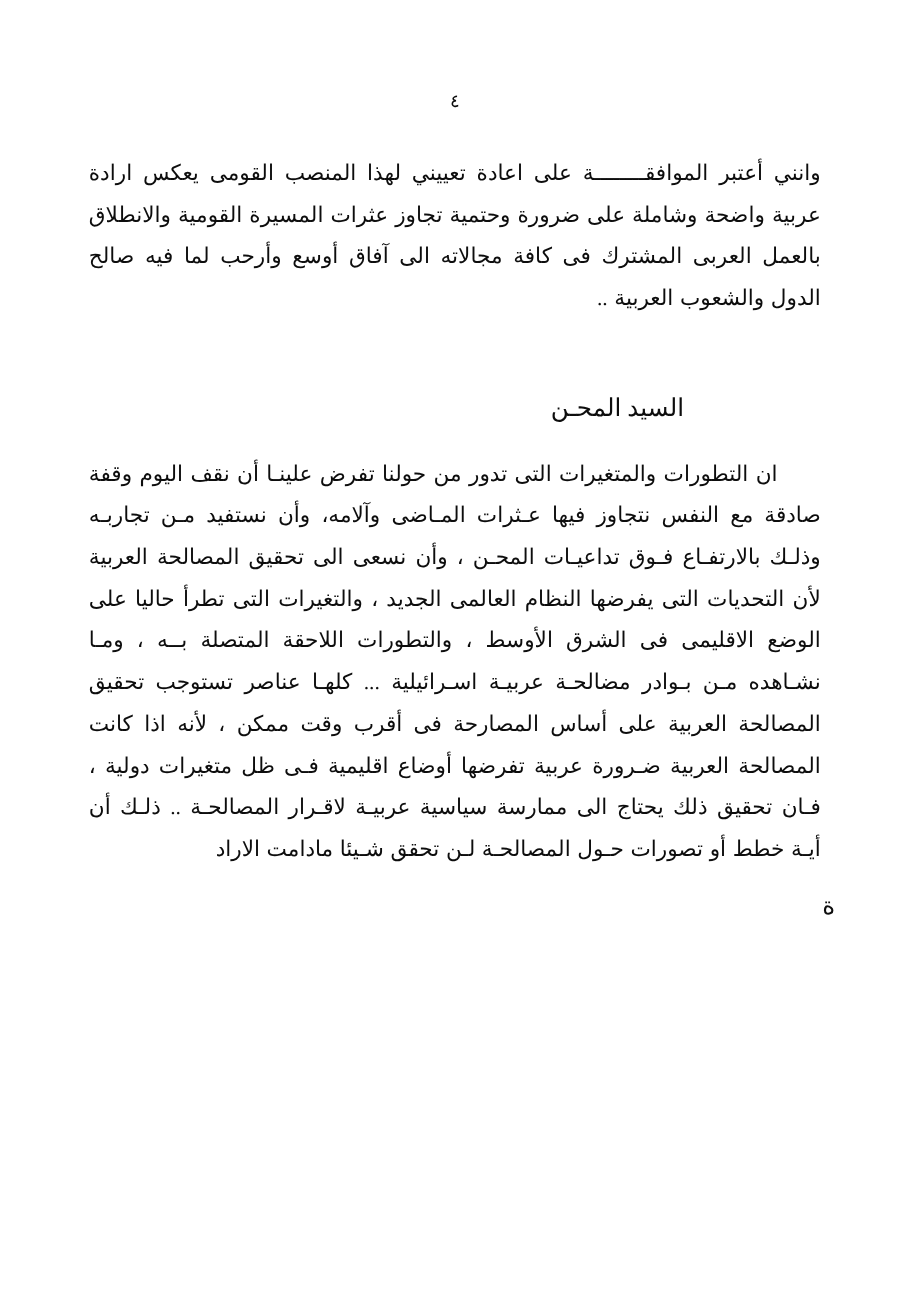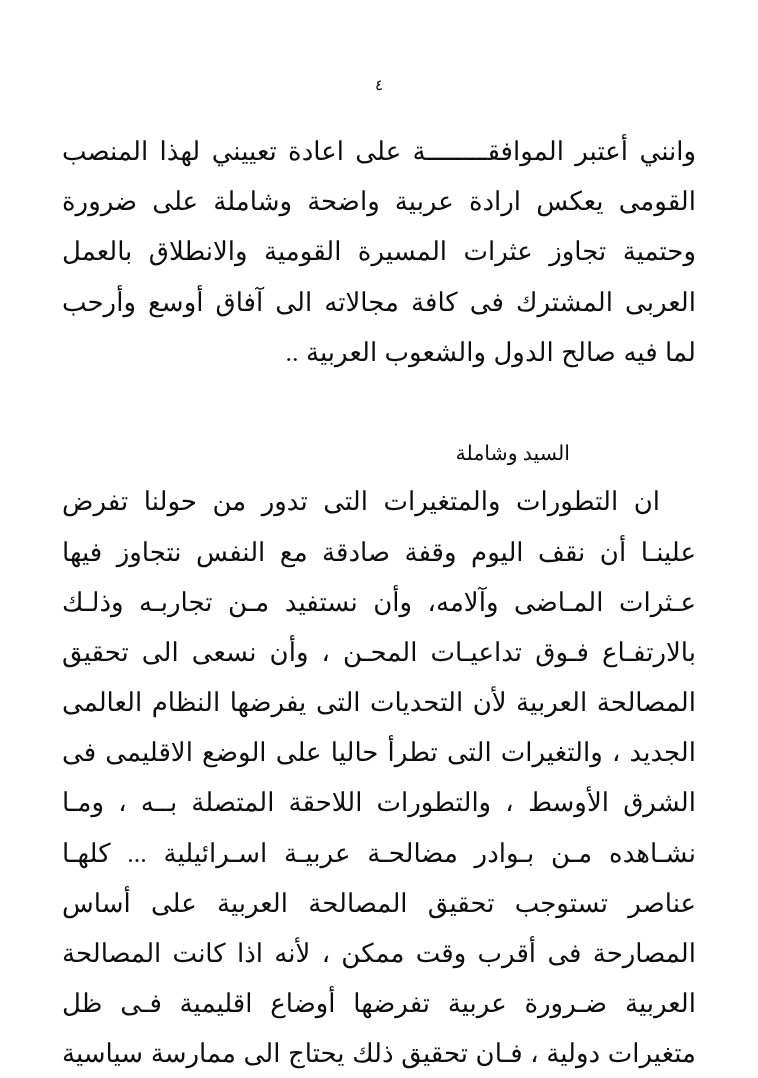--- a/index.html
+++ b/index.html
@@ -23,22 +23,22 @@
     position: relative;
   }
   .page-number {
     text-align: center;
     font-size: 15px;
     line-height: 1;
     margin: 0 0 34px 0;
     letter-spacing: 0;
   }
   .para {
-    margin: 0;
-    font-size: 26px;
+    margin: 12px;
+    font-size: 18px;
     line-height: 1.93;
     text-align: justify;
     text-align-last: right;
     direction: rtl;
     word-spacing: 1px;
   }
   .para.first {
     margin-bottom: 0;
   }
   .gap-lg {
@@ -71,21 +71,21 @@
 <body>
 
 <div class="page">
 
   <div class="page-number">٤</div>
 
   <p class="para first">وانني أعتبر الموافقــــــــة على اعادة تعييني لهذا المنصب  القومى يعكس ارادة عربية واضحة وشاملة على ضرورة وحتمية تجاوز عثرات المسيرة القومية والانطلاق بالعمل العربى المشترك  فى كافة مجالاته الى آفاق أوسع وأرحب لما فيه صالح الدول والشعوب العربية ..</p>
 
   <div class="gap-lg"></div>
 
-  <p class="salutation">السيد وشاملة</p>
+  <p class="salutation">السيد المحـن</p>
 
   <div class="gap-sm"></div>
 
   <p class="para indent">ان التطورات والمتغيرات التى تدور من حولنا تفرض علينـا أن نقف اليوم وقفة صادقة مع النفس نتجاوز فيها عـثرات المـاضى وآلامه، وأن نستفيد مـن تجاربـه وذلـك بالارتفـاع فـوق تداعيـات المحـن ، وأن نسعى الى تحقيق المصالحة العربية لأن التحديات التى يفرضها النظام العالمى الجديد ، والتغيرات التى تطرأ حاليا على الوضع الاقليمى فى الشرق الأوسط ، والتطورات اللاحقة المتصلة بــه ، ومـا نشـاهده مـن بـوادر مضالحـة عربيـة اسـرائيلية ... كلهـا عناصر تستوجب تحقيق المصالحة العربية على أساس المصارحة فى أقرب وقت ممكن ، لأنه اذا كانت المصالحة العربية ضـرورة عربية تفرضها أوضاع اقليمية فـى ظل متغيرات دولية ، فـان تحقيق ذلك يحتاج الى ممارسة سياسية عربيـة لاقـرار المصالحـة .. ذلـك أن أيـة خطط أو تصورات حـول المصالحـة لـن تحقق شـيئا مادامت الاراد</p>
 
   <p class="tail">ة</p>
 
 </div>
 
 </body></html>

